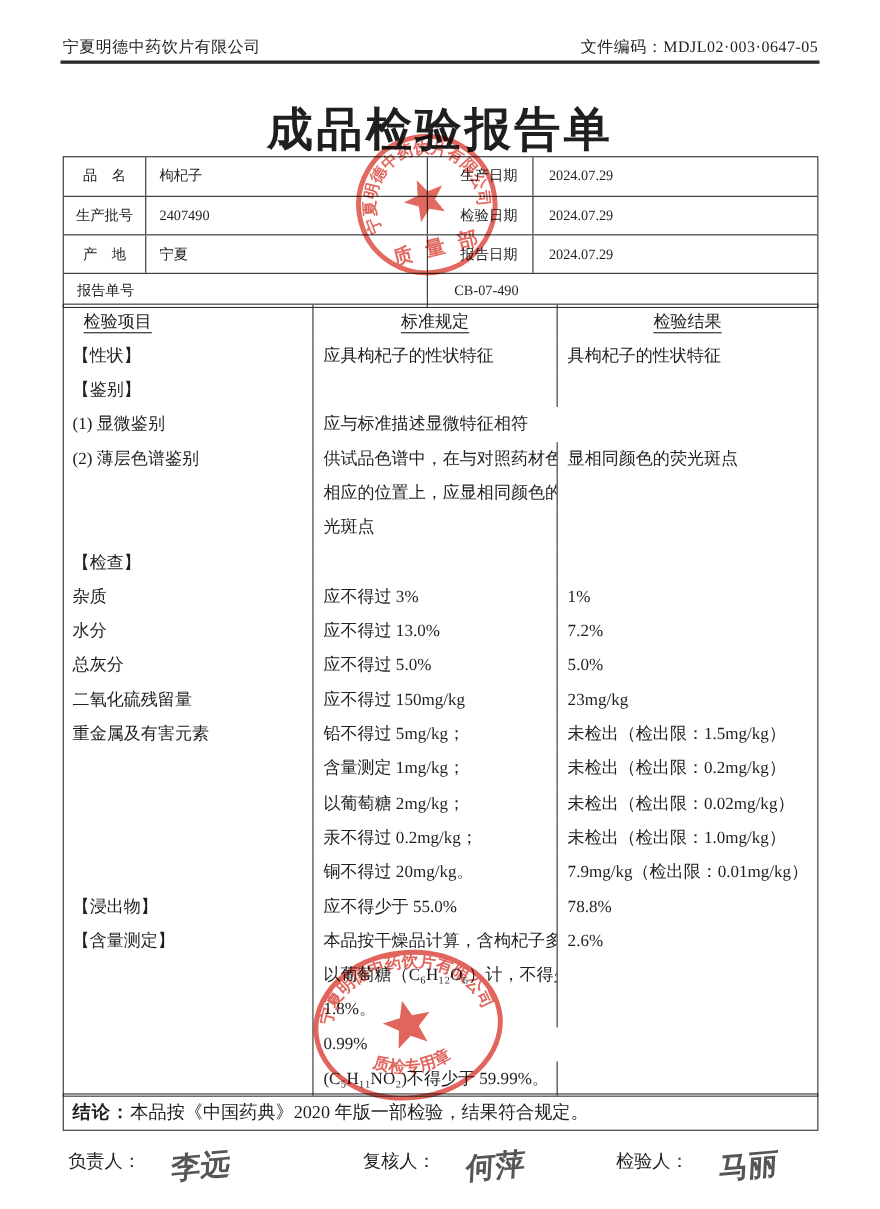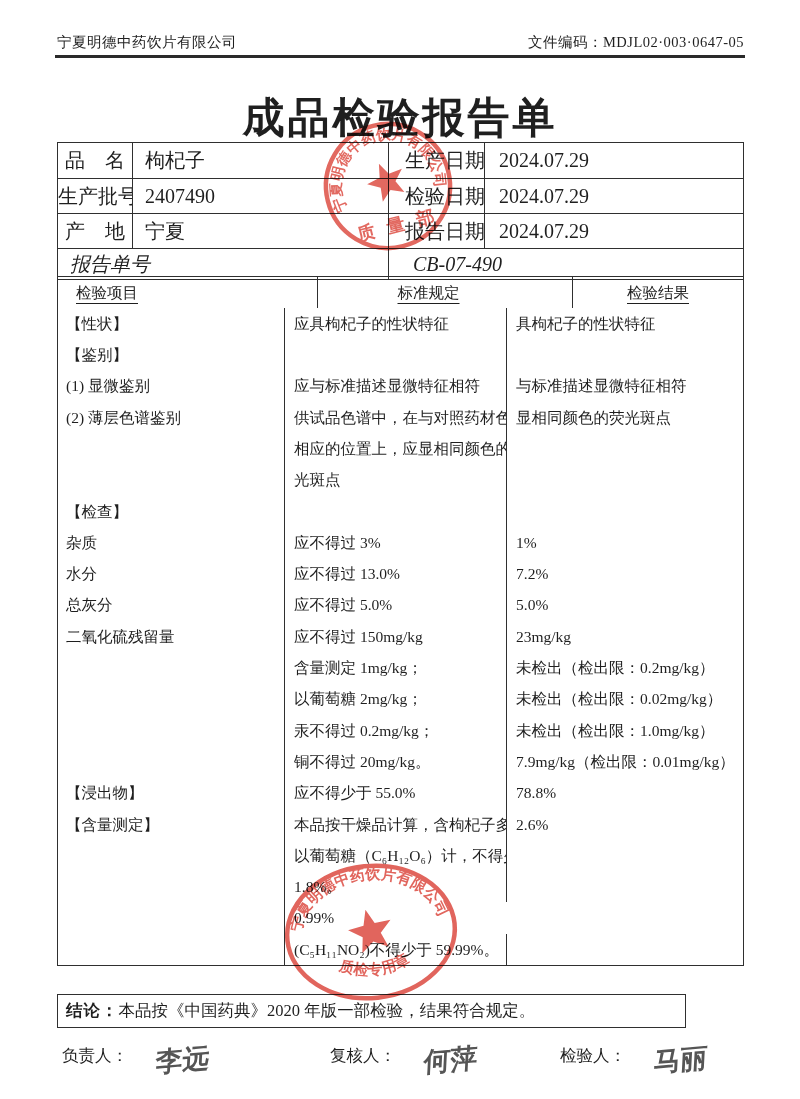--- a/index.html
+++ b/index.html
@@ -12,45 +12,45 @@
               font-size:14.5px;letter-spacing:0.5px;}
   .header-rule{left:55px;top:55px;width:690px;height:2.5px;background:#2a2a2a;}
 
   
   .report-title{left:0;top:90px;width:800px;text-align:center;font-size:42px;font-weight:bold;
                 letter-spacing:3px;}
 
   
   .info-table{left:57px;top:142px;width:687px;border:1.5px solid #2f2f2f;box-sizing:border-box;}
   .info-row{display:flex;height:35px;line-height:34px;border-top:1.5px solid #2f2f2f;
-            font-size:20px;box-sizing:border-box;}
+            font-size:13px;box-sizing:border-box;}
   .info-row:first-child{border-top:none;}
-  .info-row.last{height:31px;line-height:30px;font-style:italic;}
+  .info-row.last{height:31px;line-height:30px;}
   .ic{box-sizing:border-box;overflow:hidden;white-space:nowrap;}
   .ic.l1{width:74px;text-align:center;}
   .ic.v1{width:256px;border-left:1.5px solid #2f2f2f;padding-left:12px;}
   .ic.l2{width:96px;border-left:1.5px solid #2f2f2f;text-align:center;padding-left:16px;}
   .ic.v2{flex:1;border-left:1.5px solid #2f2f2f;padding-left:14px;}
   .ic.rl{width:330px;padding-left:12px;}
   .ic.rv{flex:1;border-left:1.5px solid #2f2f2f;padding-left:24px;}
 
   
   .insp-table{left:57px;top:275.5px;width:687px;border:1.5px solid #2f2f2f;box-sizing:border-box;
               font-size:15.5px;}
   .iline{display:flex;height:31.3px;line-height:31.3px;box-sizing:border-box;}
   .cell{box-sizing:border-box;overflow:hidden;white-space:nowrap;}
   .cell.c1{width:226px;padding-left:8px;}
   .cell.c2{width:222px;border-left:1.5px solid #2f2f2f;padding-left:9px;}
   .cell.c3{flex:1;border-left:1.5px solid #2f2f2f;padding-left:9px;}
   .iline.hdr .c1{padding-left:18px;}
-  .iline.hdr .c2,.iline.hdr .c3{text-align:center;padding-left:0;margin-left:33px;}
+  .iline.hdr .c2,.iline.hdr .c3{text-align:center;padding-left:0;}
   .uline{text-decoration:underline;text-underline-offset:5px;}
 
   
-  .conclusion{left:57px;top:994.3px;width:629px;height:34px;border:1.5px solid #2f2f2f;
+  .conclusion{left:57px;top:994.3px;width:687px;height:34px;border:1.5px solid #2f2f2f;
               box-sizing:border-box;line-height:31px;font-size:16.5px;padding-left:8px;}
   .conclusion b{letter-spacing:1px;}
 
   
   .sig-row{left:57px;top:1032px;width:687px;height:60px;font-size:16.5px;}
   .sig-group{position:absolute;top:2px;white-space:nowrap;}
   .sig-group.g1{left:5px;} .sig-group.g2{left:273px;} .sig-group.g3{left:503px;}
   .sig-name{display:inline-block;font-size:27px;color:#383838;font-weight:bold;
             transform:rotate(-5deg) skewX(-8deg) translateY(8px);margin-left:28px;
             font-family:"DejaVu Sans","Liberation Sans",sans-serif;opacity:.85;}
@@ -114,21 +114,20 @@
 
     <div class="iline">
       <div class="cell c1">【鉴别】</div>
       <div class="cell c2"></div>
       <div class="cell c3"></div>
     </div>
 
     <div class="iline">
       <div class="cell c1">(1) 显微鉴别</div>
       <div class="cell c2">应与标准描述显微特征相符</div>
-      <div class="cell c3">与标准描述显微特征相符</div>
     </div>
 
     <div class="iline">
       <div class="cell c1">(2) 薄层色谱鉴别</div>
       <div class="cell c2">供试品色谱中，在与对照药材色谱</div>
       <div class="cell c3">显相同颜色的荧光斑点</div>
     </div>
 
     <div class="iline">
       <div class="cell c1"></div>
@@ -165,20 +164,25 @@
       <div class="cell c2">应不得过 5.0%</div>
       <div class="cell c3">5.0%</div>
     </div>
 
     <div class="iline">
       <div class="cell c1">二氧化硫残留量</div>
       <div class="cell c2">应不得过 150mg/kg</div>
       <div class="cell c3">23mg/kg</div>
     </div>
 
+    <div class="iline">
+      <div class="cell c1">重金属及有害元素</div>
+      <div class="cell c2">铅不得过 5mg/kg；</div>
+      <div class="cell c3">未检出（检出限：1.5mg/kg）</div>
+    </div>
 
     <div class="iline">
       <div class="cell c1"></div>
       <div class="cell c2">含量测定 1mg/kg；</div>
       <div class="cell c3">未检出（检出限：0.2mg/kg）</div>
     </div>
 
     <div class="iline">
       <div class="cell c1"></div>
       <div class="cell c2">以葡萄糖 2mg/kg；</div>

